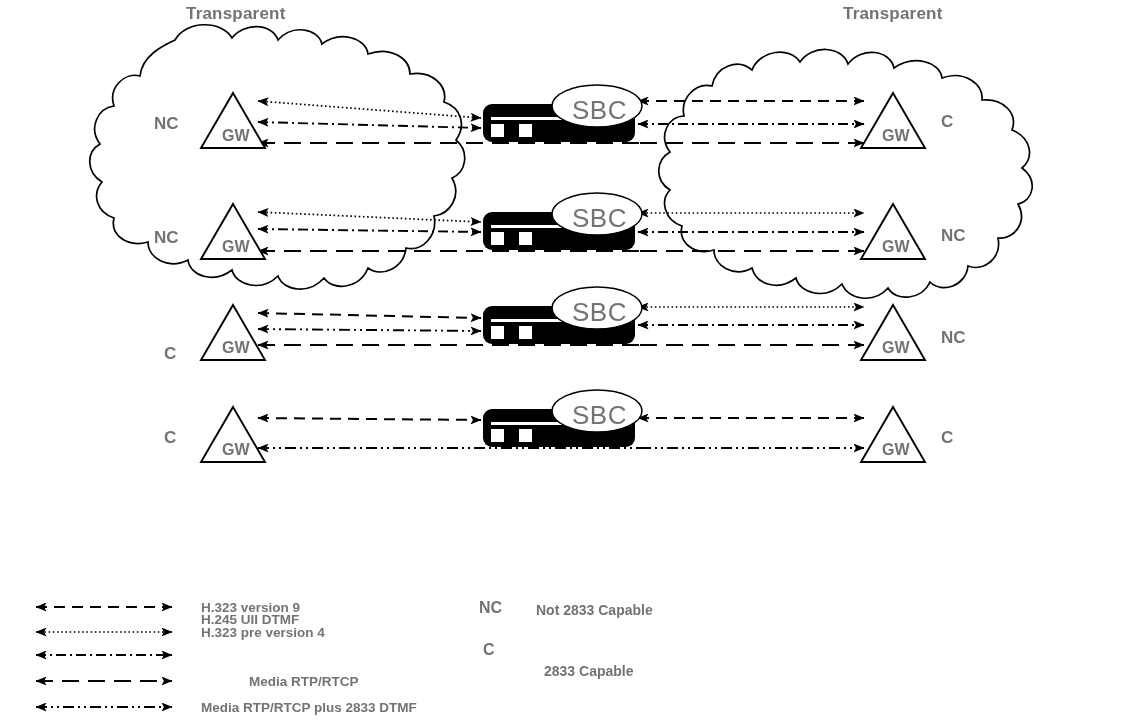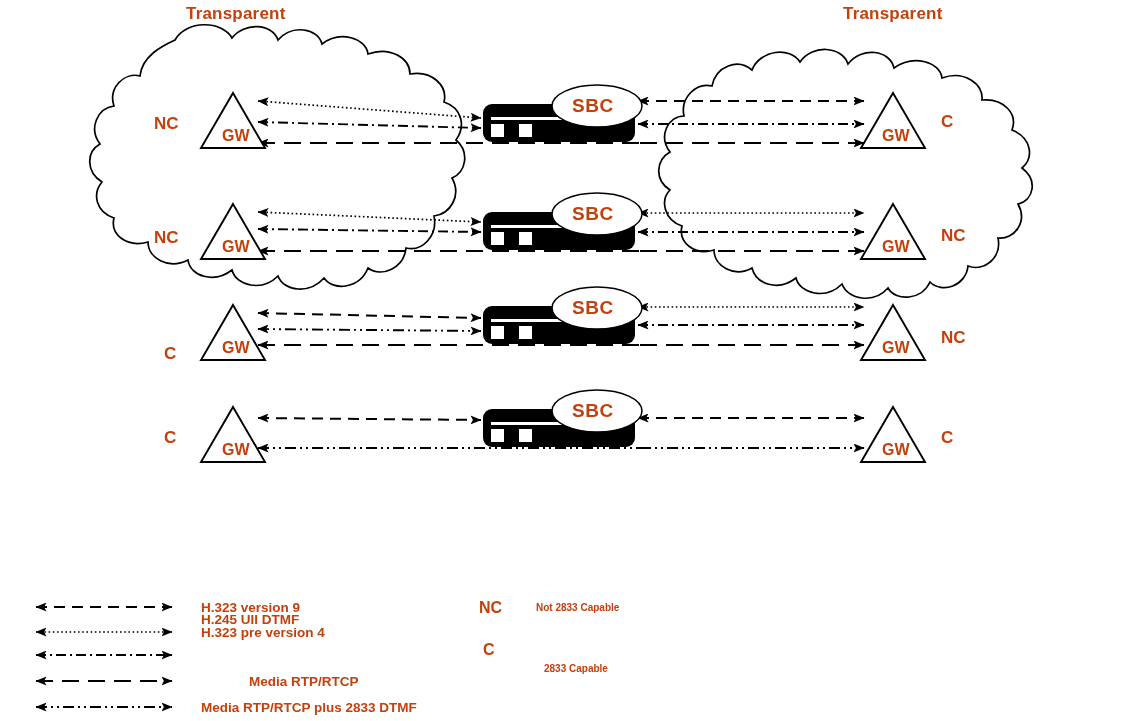--- a/index.html
+++ b/index.html
@@ -1,27 +1,27 @@
 <!DOCTYPE html>
 <html><head>
 <meta charset="utf-8">
 <style>
   html,body{margin:0;padding:0;background:#ffffff;}
   body{width:1129px;height:721px;position:relative;overflow:hidden;
        font-family:"Liberation Sans", sans-serif;color:#000;}
   #stage{position:absolute;left:0;top:0;width:1129px;height:721px;}
   #svgroot{position:absolute;left:0;top:0;width:1129px;height:721px;}
-  .txt{position:absolute;white-space:nowrap;font-weight:bold;color:#c2410c;}
+  .txt{position:absolute;white-space:nowrap;font-weight:bold;color:#737373;}
   .cloud-title{font-size:17px;letter-spacing:0.2px;}
   .rowlabel{font-size:17px;}
   .gwlabel{font-size:16px;font-weight:bold;}
-  .sbclabel{font-size:19px;font-weight:bold;letter-spacing:0.5px;}
+  .sbclabel{font-size:26px;font-weight:normal;letter-spacing:0.5px;}
   .legend-text{font-size:13.5px;font-weight:bold;}
   .legend-key{font-size:16px;font-weight:bold;}
-  .legend-keytext{font-size:10px;font-weight:bold;}
+  .legend-keytext{font-size:14px;font-weight:bold;}
 </style>
 </head>
 <body>
 
 <div id="stage">
 
 <svg id="svgroot" viewBox="0 0 1129 721" xmlns="http://www.w3.org/2000/svg">
   <defs>
     <marker id="ah-r" markerWidth="11" markerHeight="9" refX="10.5" refY="4.5" orient="auto" markerUnits="userSpaceOnUse">
       <path d="M0,0 L11,4.5 L0,9 L2.4,4.5 Z" fill="#000"></path>

